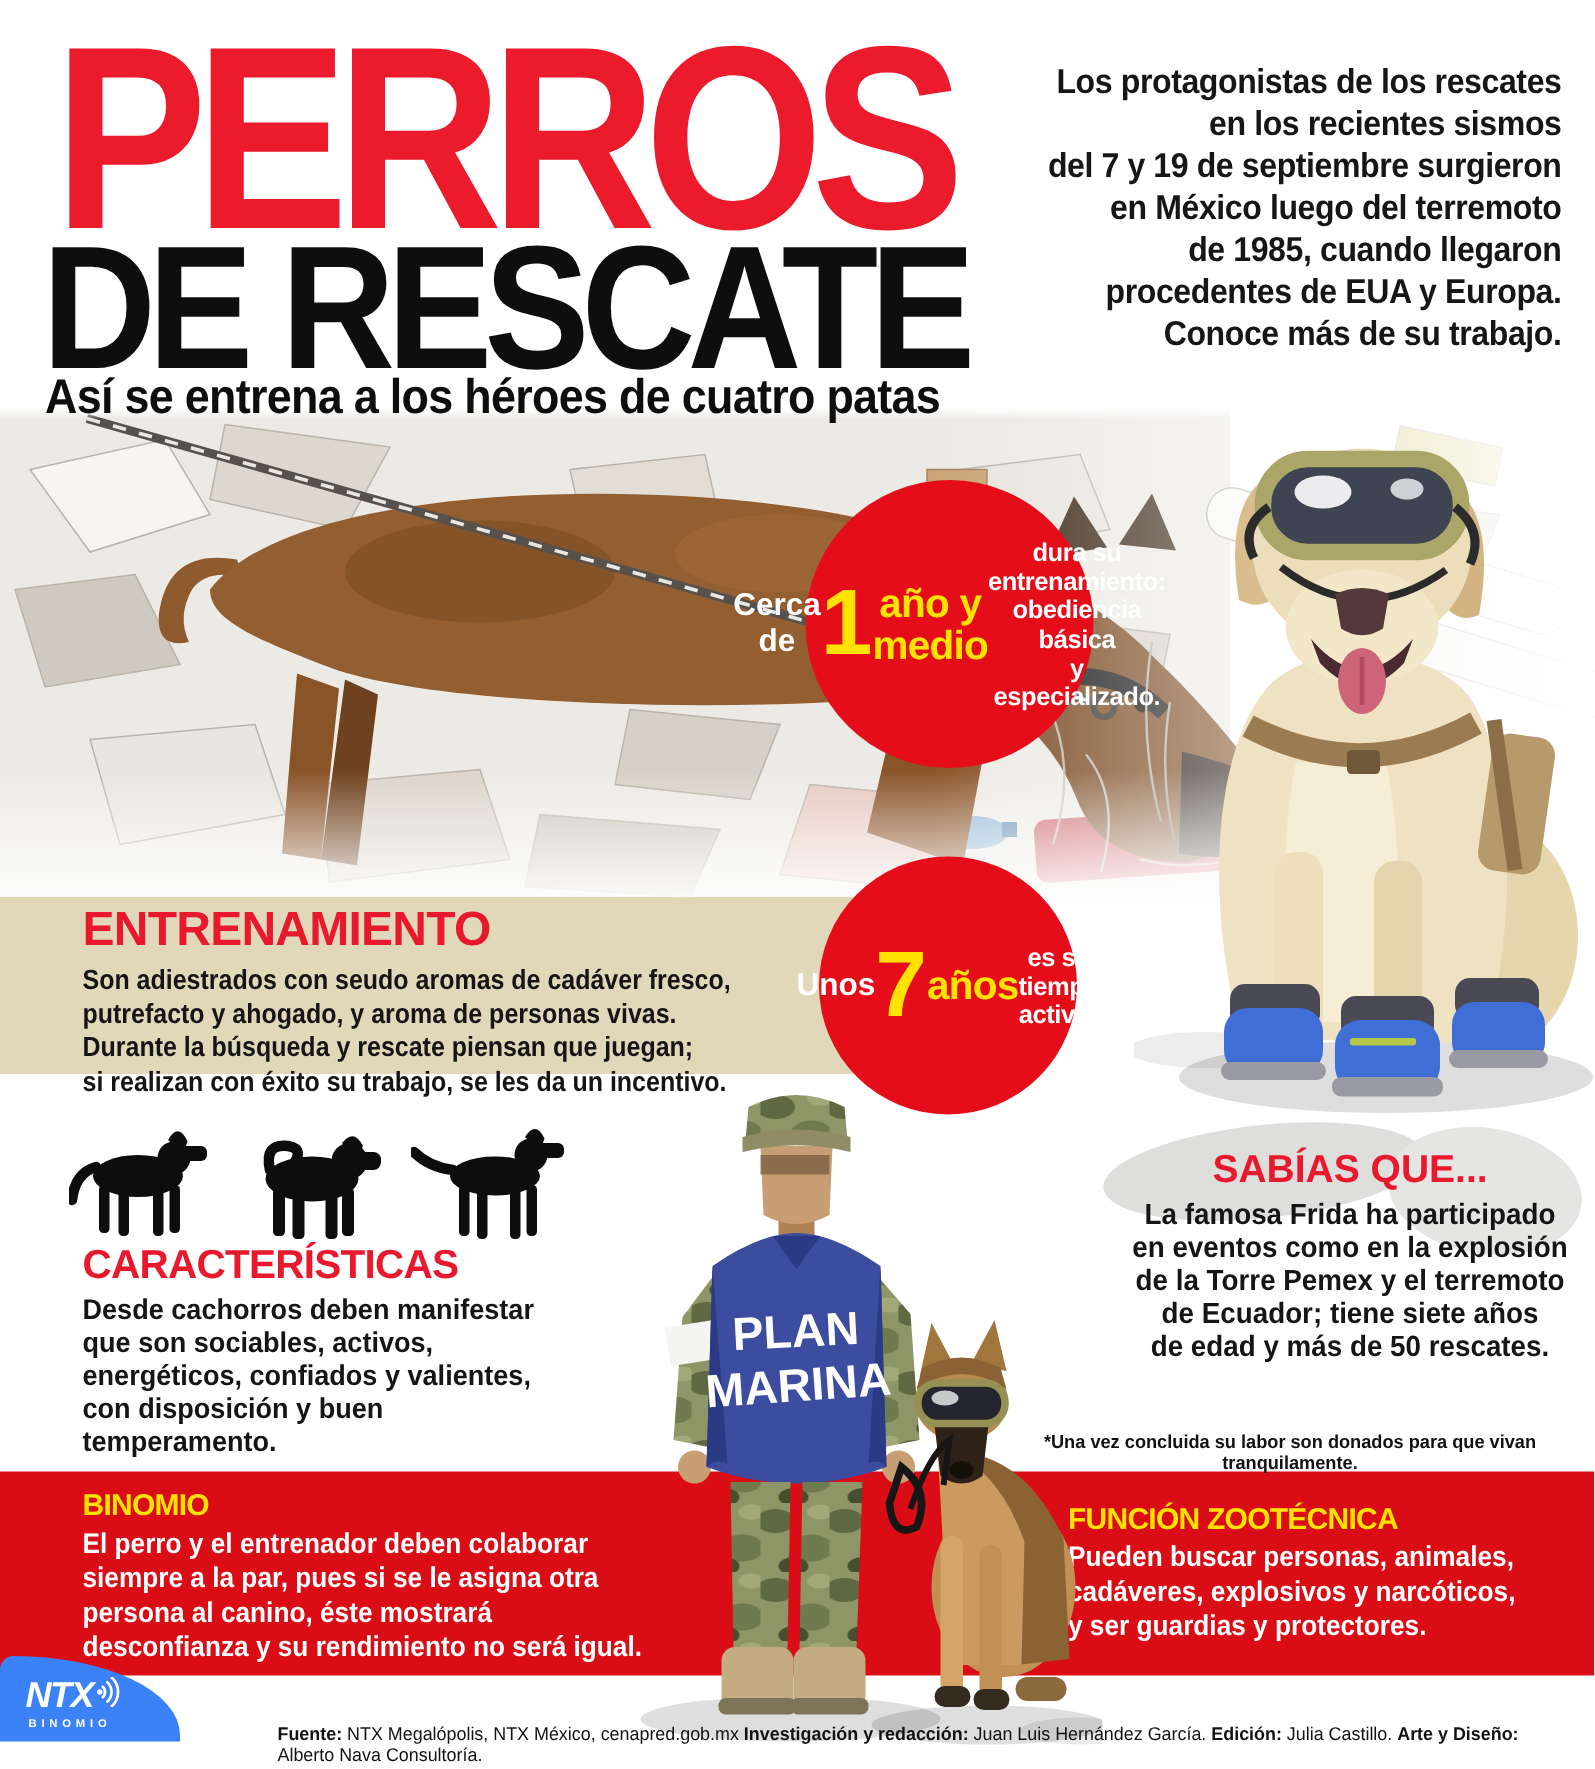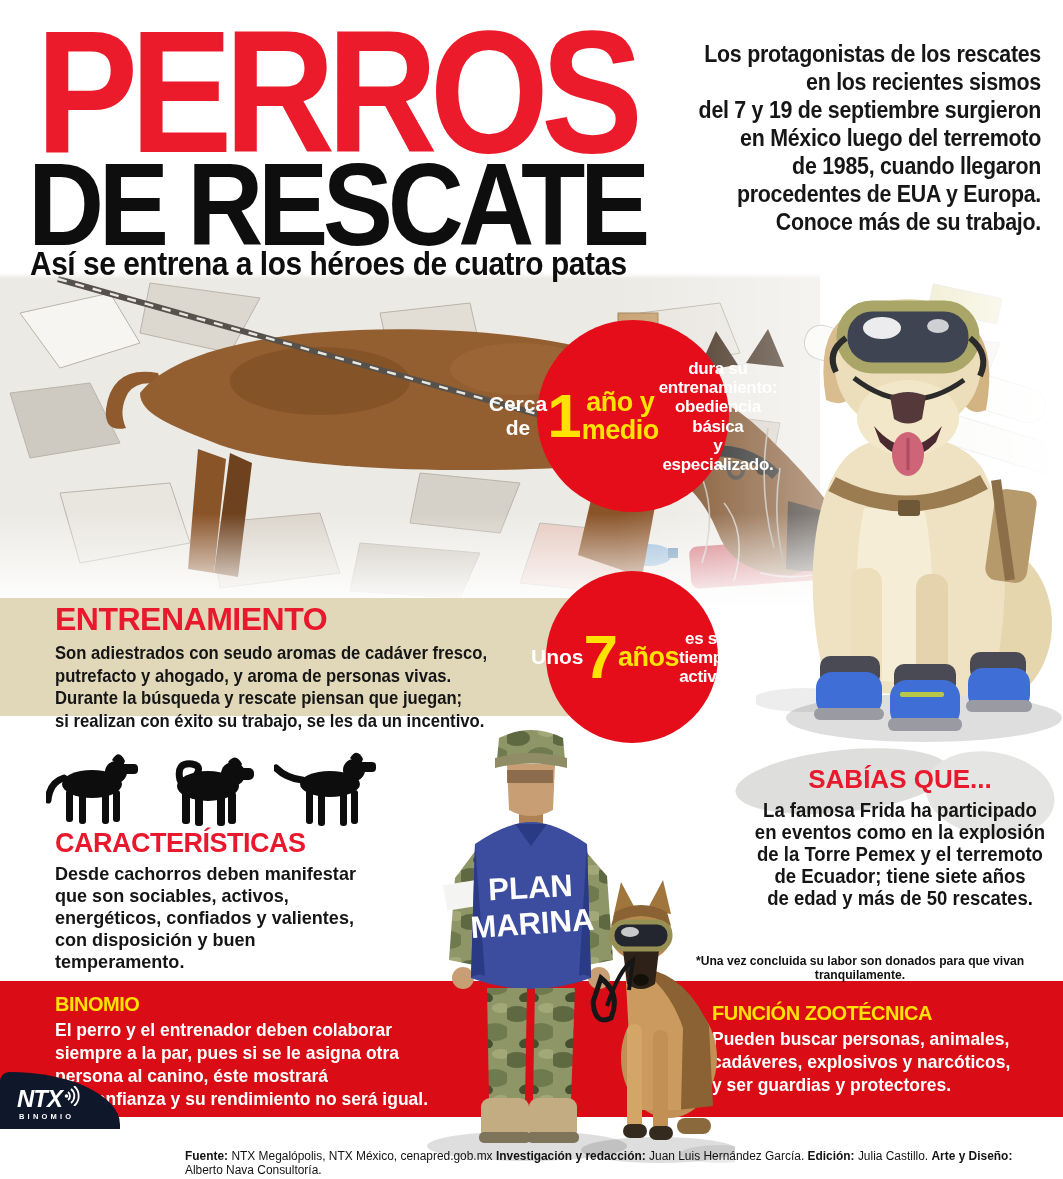--- a/index.html
+++ b/index.html
@@ -79,21 +79,21 @@
   .binomio { left:55px; top:993px; z-index:3; }
   .funcion { left:712px; top:1002px; z-index:3; }
   .band-title { font-size:20px; font-weight:bold; color:#FFE200; letter-spacing:-0.5px; }
   .band-body { margin-top:3px; font-size:19px; font-weight:bold; color:#fff; line-height:1.21;
     transform:scaleX(.92); transform-origin:left top; }
 
   
   .soldier { left:415px; top:726px; width:320px; height:440px; z-index:5; }
 
   
-  .logo { left:0; top:1072px; width:120px; height:57px; background:#0f172a;
+  .logo { left:0; top:1104px; width:120px; height:57px; background:#3b82f6;
     border-radius:10px 120px 0 0 / 10px 57px 0 0; z-index:7; }
   .logo-ntx { position:absolute; left:17px; top:13px; color:#fff; font-weight:bold;
     font-size:24px; letter-spacing:-1px; font-style:italic; }
   .logo-wave { position:absolute; left:64px; top:14px; }
   .logo-sub { position:absolute; left:19px; top:40px; color:#fff; font-size:7.5px;
     letter-spacing:3.2px; font-weight:bold; }
   .credits { left:185px; top:1149px; width:870px; font-size:12.3px; color:#121212;
     z-index:6; transform:scaleX(.97); transform-origin:left top; }
   .credits b { font-weight:bold; } .credits span { font-weight:normal; }
 </style>

